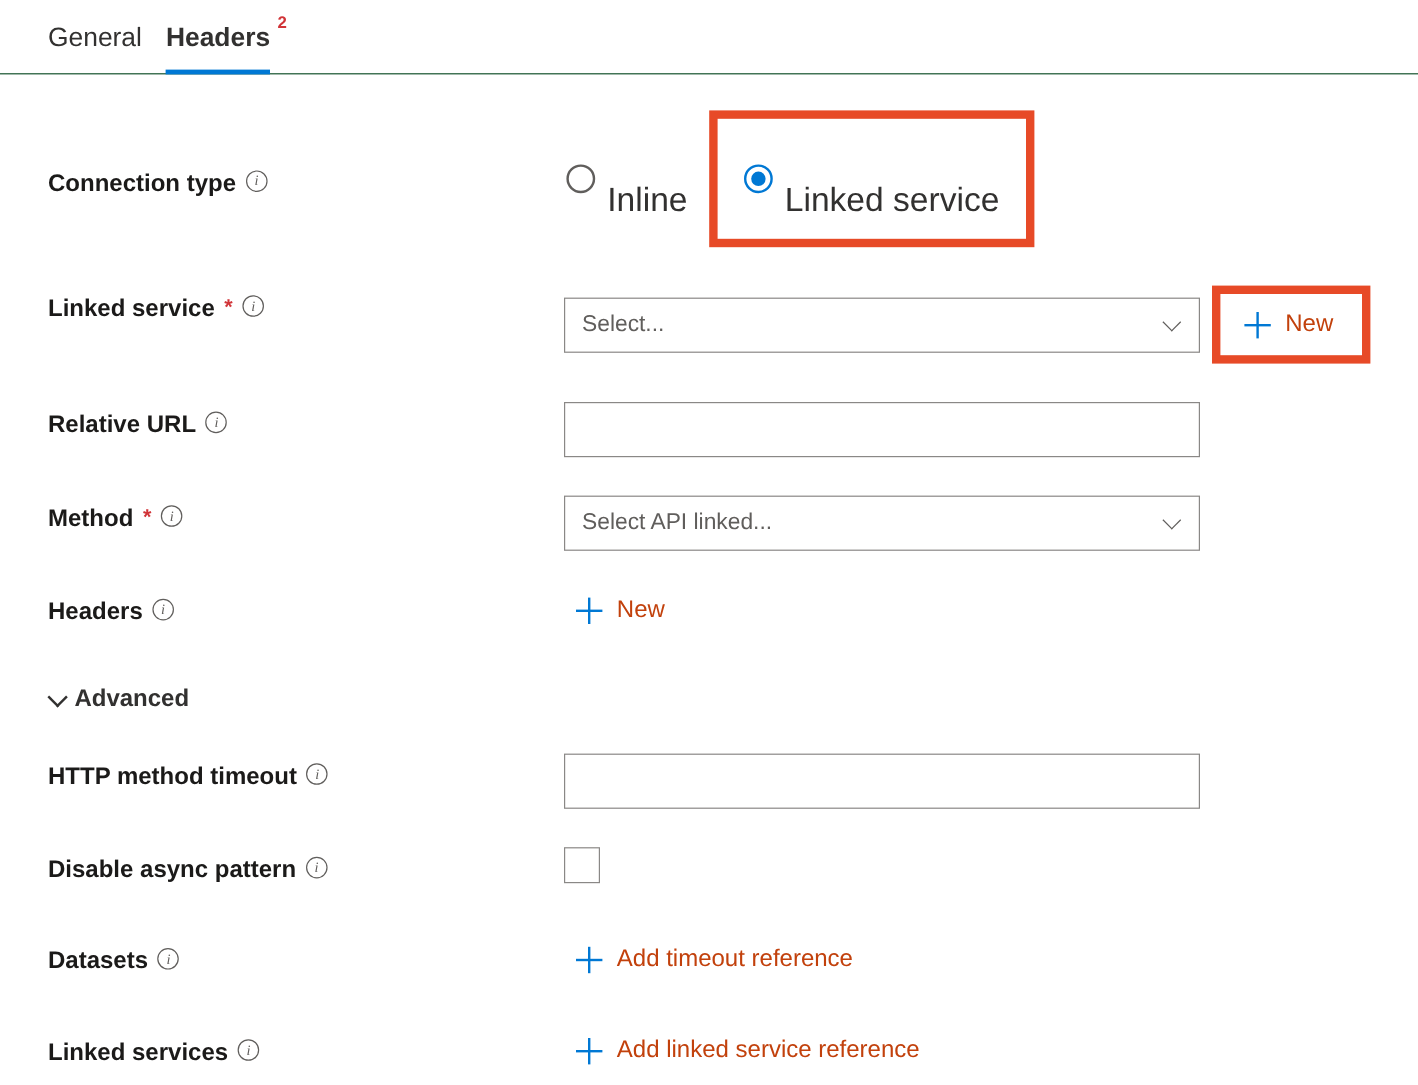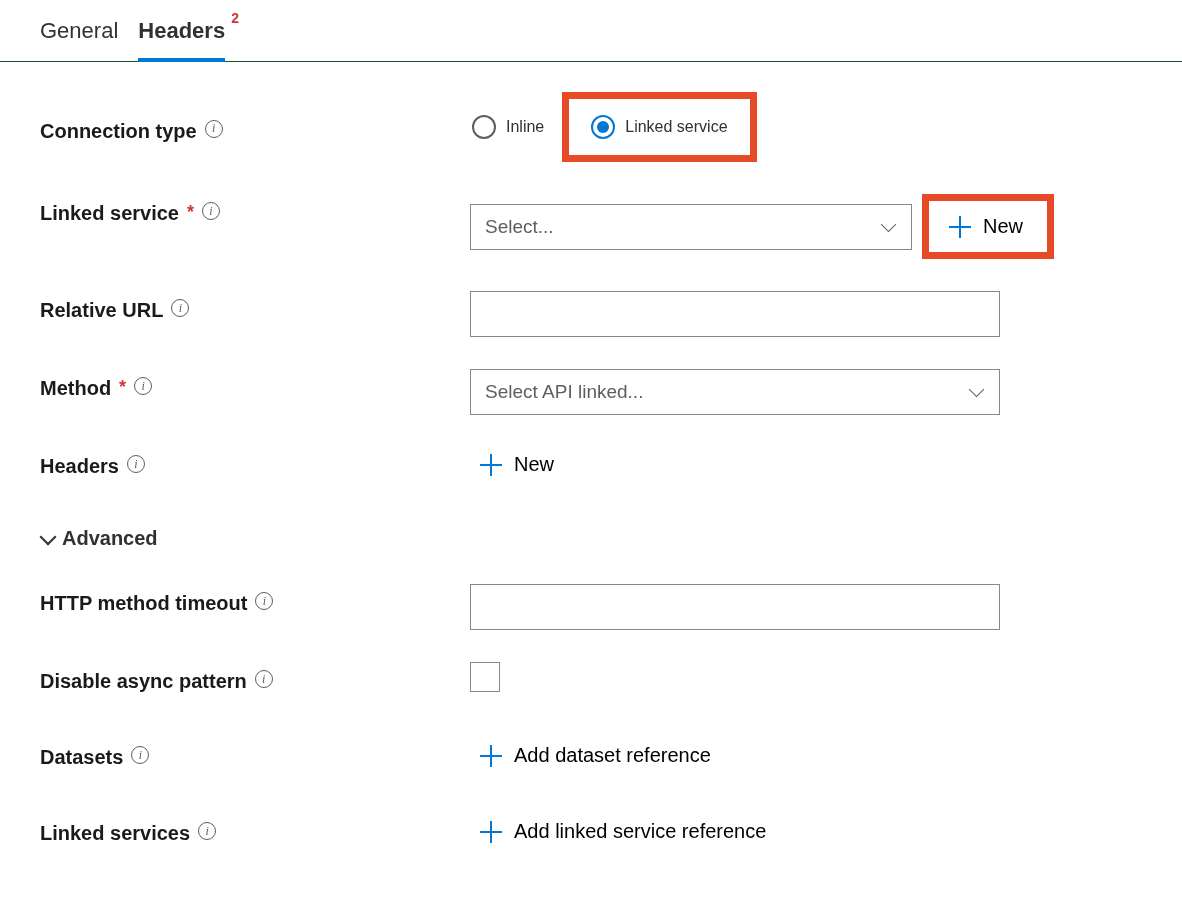--- a/index.html
+++ b/index.html
@@ -120,21 +120,22 @@
       border-color: #0078d4;
     }
     .radio-circle.selected::after {
       content: "";
       width: 12px;
       height: 12px;
       background: #0078d4;
       border-radius: 50%;
     }
     .radio-label {
-      font-size: 16px;
+      font-size: 28px;
+      margin-top: 36px;
     }
     
     .highlight-box {
       border: 7px solid #e74a27;
       padding: 16px 22px;
       display: inline-flex;
     }
     
     .select-box, .text-input {
       border: 1px solid #8a8886;
@@ -168,21 +169,21 @@
       top: -3px;
       left: 2px;
     }
     
     .plus-btn {
       display: inline-flex;
       align-items: center;
       gap: 12px;
       cursor: pointer;
       font-size: 20px;
-      color: #000000;
+      color: #c2410c;
       padding: 6px 10px;
     }
     .plus-icon {
       width: 22px;
       height: 22px;
       position: relative;
       display: inline-block;
     }
     .plus-icon::before, .plus-icon::after {
       content: "";
@@ -243,21 +244,21 @@
       cursor: pointer;
     }
     
     .row-connection-radio {
       align-items: center;
     }
     .row-connection-radio .form-control-col {
       gap: 18px;
       margin-left: 2px;
     }
-    .linked-service-row .select-box { width: 442px; }
+    .linked-service-row .select-box { width: 530px; }
     .row-margin-small { margin-bottom: 24px; }
   </style>
 </head>
 <body>
 
 <div class="container">
 
   <div class="tabs">
     <div class="tab">
       <span>General</span>
@@ -378,21 +379,21 @@
     </div>
 
     <div class="form-row">
       <div class="form-label-col">
         <span class="form-label">Datasets</span>
         <span class="info-icon">i</span>
       </div>
       <div class="form-control-col">
         <div class="plus-btn">
           <span class="plus-icon"></span>
-          <span>Add dataset reference</span>
+          <span>Add timeout reference</span>
         </div>
       </div>
     </div>
 
     <div class="form-row row-margin-small">
       <div class="form-label-col">
         <span class="form-label">Linked services</span>
         <span class="info-icon">i</span>
       </div>
       <div class="form-control-col">

